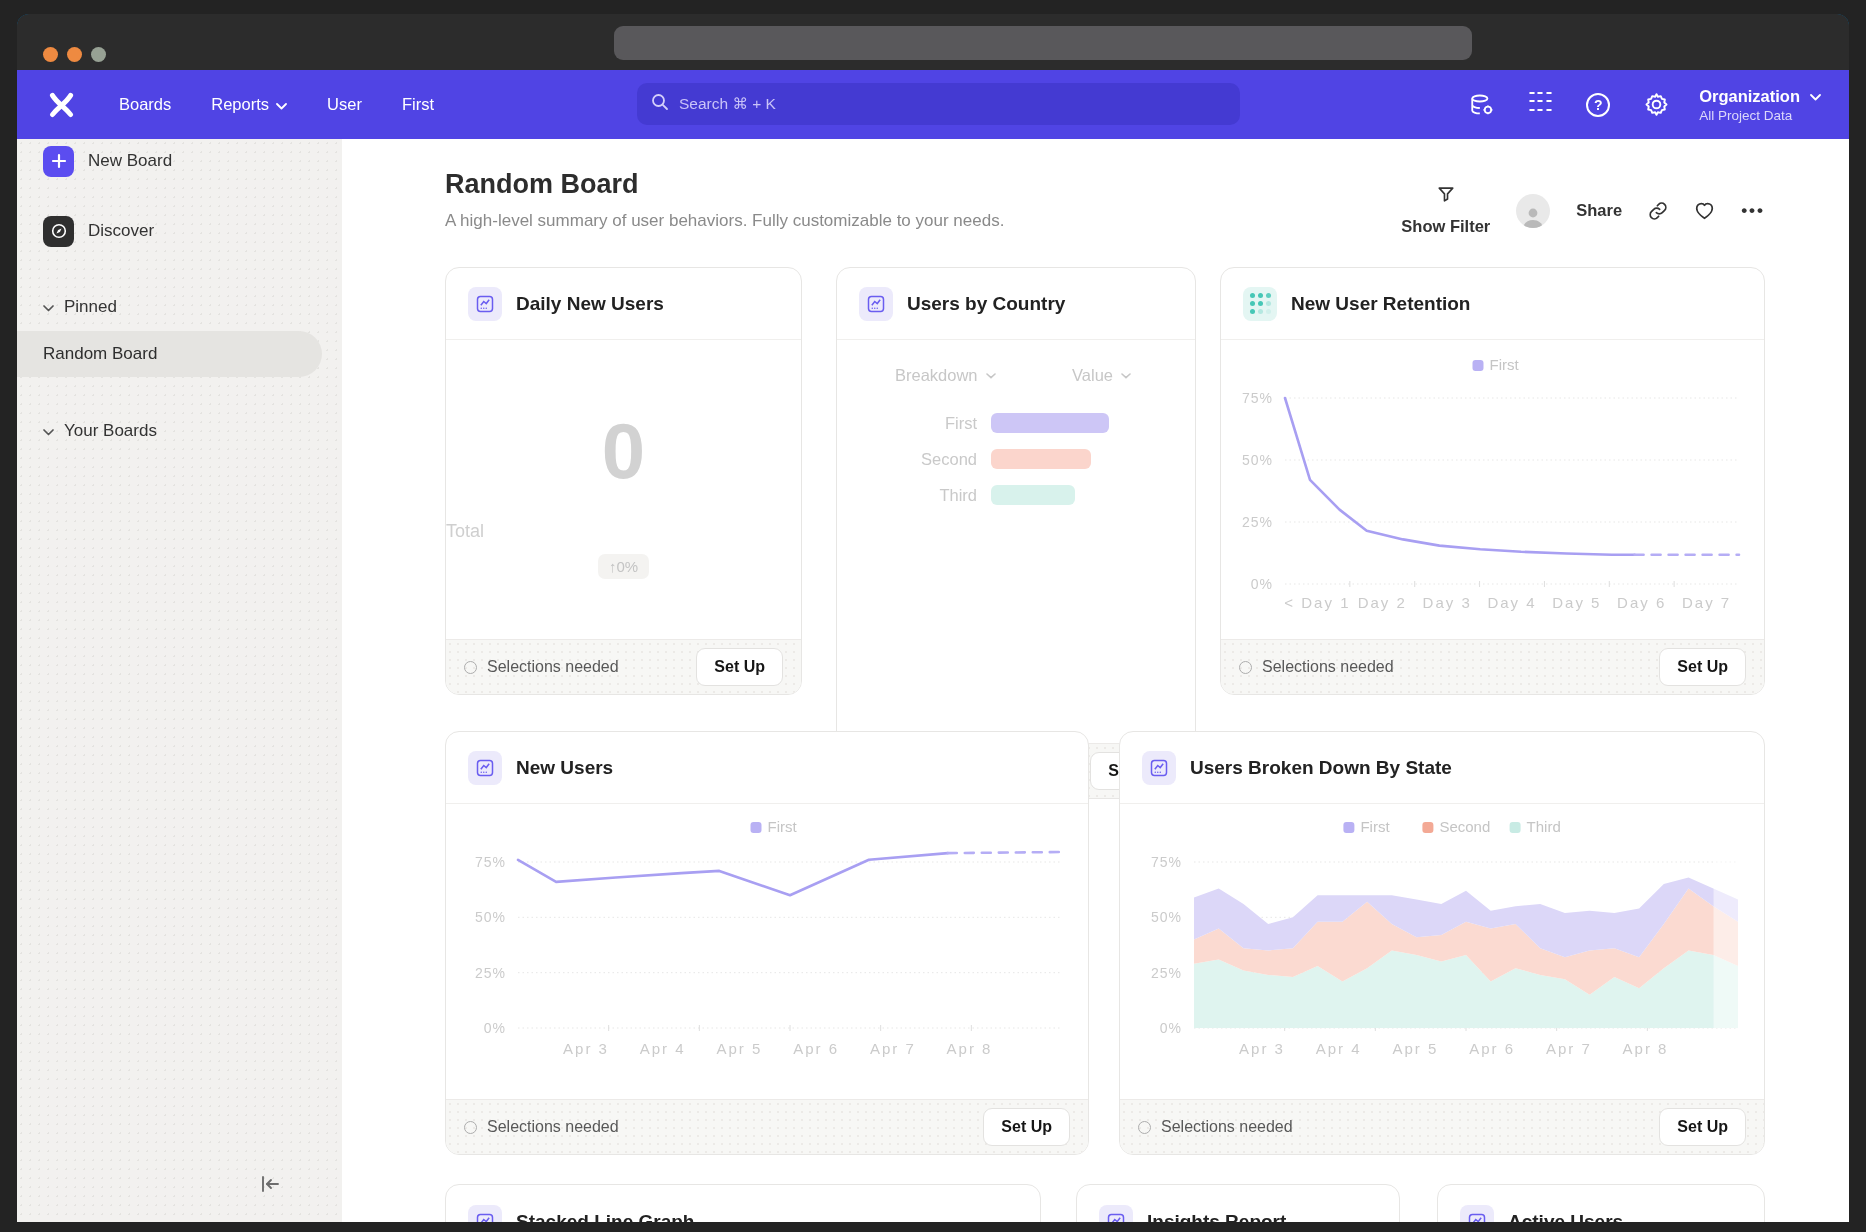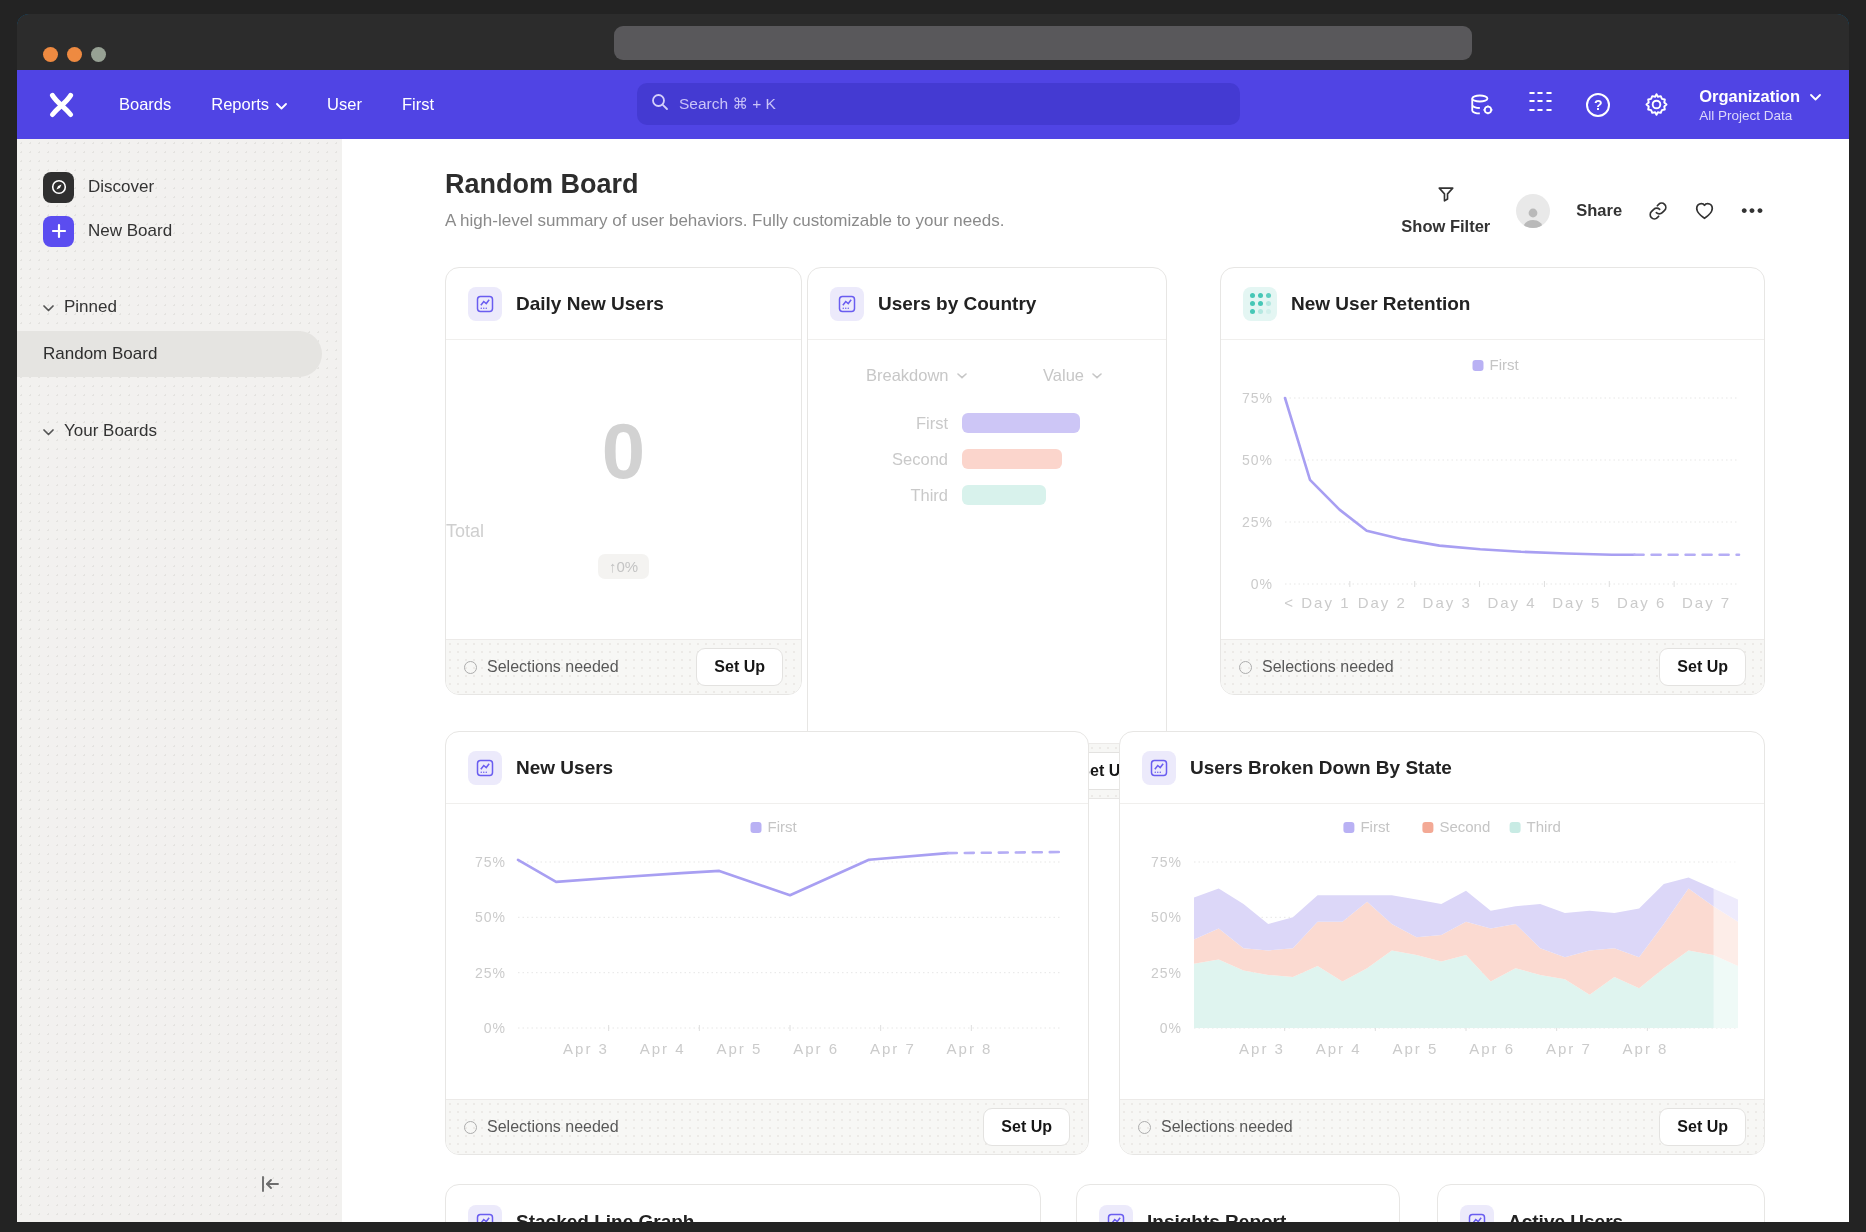--- a/index.html
+++ b/index.html
@@ -70,21 +70,21 @@
   .card-title { font-size:19px; font-weight:700; color:#222; white-space:nowrap; }
   .card-foot { position:absolute; bottom:0; left:0; right:0; height:55px; background-color:#f7f7f5;
                background-image:radial-gradient(#eceae7 1px, transparent 1px); background-size:8px 8px;
                border-top:1px solid #eceae8; display:flex; align-items:center; padding:0 18px; }
   .status { display:flex; align-items:center; gap:10px; font-size:16px; color:#585858; flex:1; }
   .status-circle { width:13px; height:13px; border:1.6px solid #adadad; border-radius:50%; }
   .setup-btn { background:#fff; border:1px solid #e3e2e0; border-radius:9px; padding:9px 17px; font-size:16px; font-weight:700;
                color:#161616; cursor:pointer; font-family:"Liberation Sans", sans-serif; }
 
   #card-daily  { left:103px; top:128px; width:357px; height:428px; }
-  #card-country{ left:465px; top:128px; width:360px; height:532px; }
+  #card-country{ left:494px; top:128px; width:360px; height:532px; }
   #card-ret    { left:878px; top:128px; width:545px; height:428px; }
   #card-newusers { left:103px; top:592px; width:644px; height:424px; }
   #card-state    { left:777px; top:592px; width:646px; height:424px; }
   #card-stacked  { left:103px; top:1045px; width:596px; height:120px; }
   #card-insights { left:734px; top:1045px; width:324px; height:120px; }
   #card-active   { left:1095px; top:1045px; width:328px; height:120px; }
   .row3 .card-head { height:74px; border-bottom:none; }
 
   
   .big-num { text-align:center; margin-top:66px; font-size:78px; font-weight:600; color:#d2d2d2; }
@@ -196,36 +196,36 @@
               <polyline points="1,1 5.5,5.5 10,1" fill="none" stroke="#fff" stroke-width="1.8" stroke-linecap="round" stroke-linejoin="round"></polyline>
             </svg>
         </span>
       </span>
     </div>
   </div>
 
   <div class="app">
 
     <div class="sidebar">
+      <div class="side-item">
+        <span class="badge-ic badge-purple">
+          <svg width="16" height="16" viewBox="0 0 16 16">
+              <path d="M8 2v12M2 8h12" stroke="#fff" stroke-width="2.2" stroke-linecap="round"></path>
+            </svg>
+        </span>
+        <span class="side-label">New Board</span>
+      </div>
       <div class="side-item first">
         <span class="badge-ic badge-dark">
           <svg width="18" height="18" viewBox="0 0 20 20" fill="none">
             <circle cx="10" cy="10" r="7" stroke="#fff" stroke-width="1.8"></circle>
             <path d="M12.8 7.2 L11 11 L7.2 12.8 L9 9 Z" fill="#fff"></path>
           </svg>
         </span>
         <span class="side-label">Discover</span>
-      </div>
-      <div class="side-item">
-        <span class="badge-ic badge-purple">
-          <svg width="16" height="16" viewBox="0 0 16 16">
-              <path d="M8 2v12M2 8h12" stroke="#fff" stroke-width="2.2" stroke-linecap="round"></path>
-            </svg>
-        </span>
-        <span class="side-label">New Board</span>
       </div>
 
       <div class="side-section">
         <span>
           <svg width="11" height="7" viewBox="0 0 11 7">
               <polyline points="1,1 5.5,5.5 10,1" fill="none" stroke="#555" stroke-width="1.7" stroke-linecap="round" stroke-linejoin="round"></polyline>
             </svg>
         </span>
         <span class="side-label">Pinned</span>
       </div>

